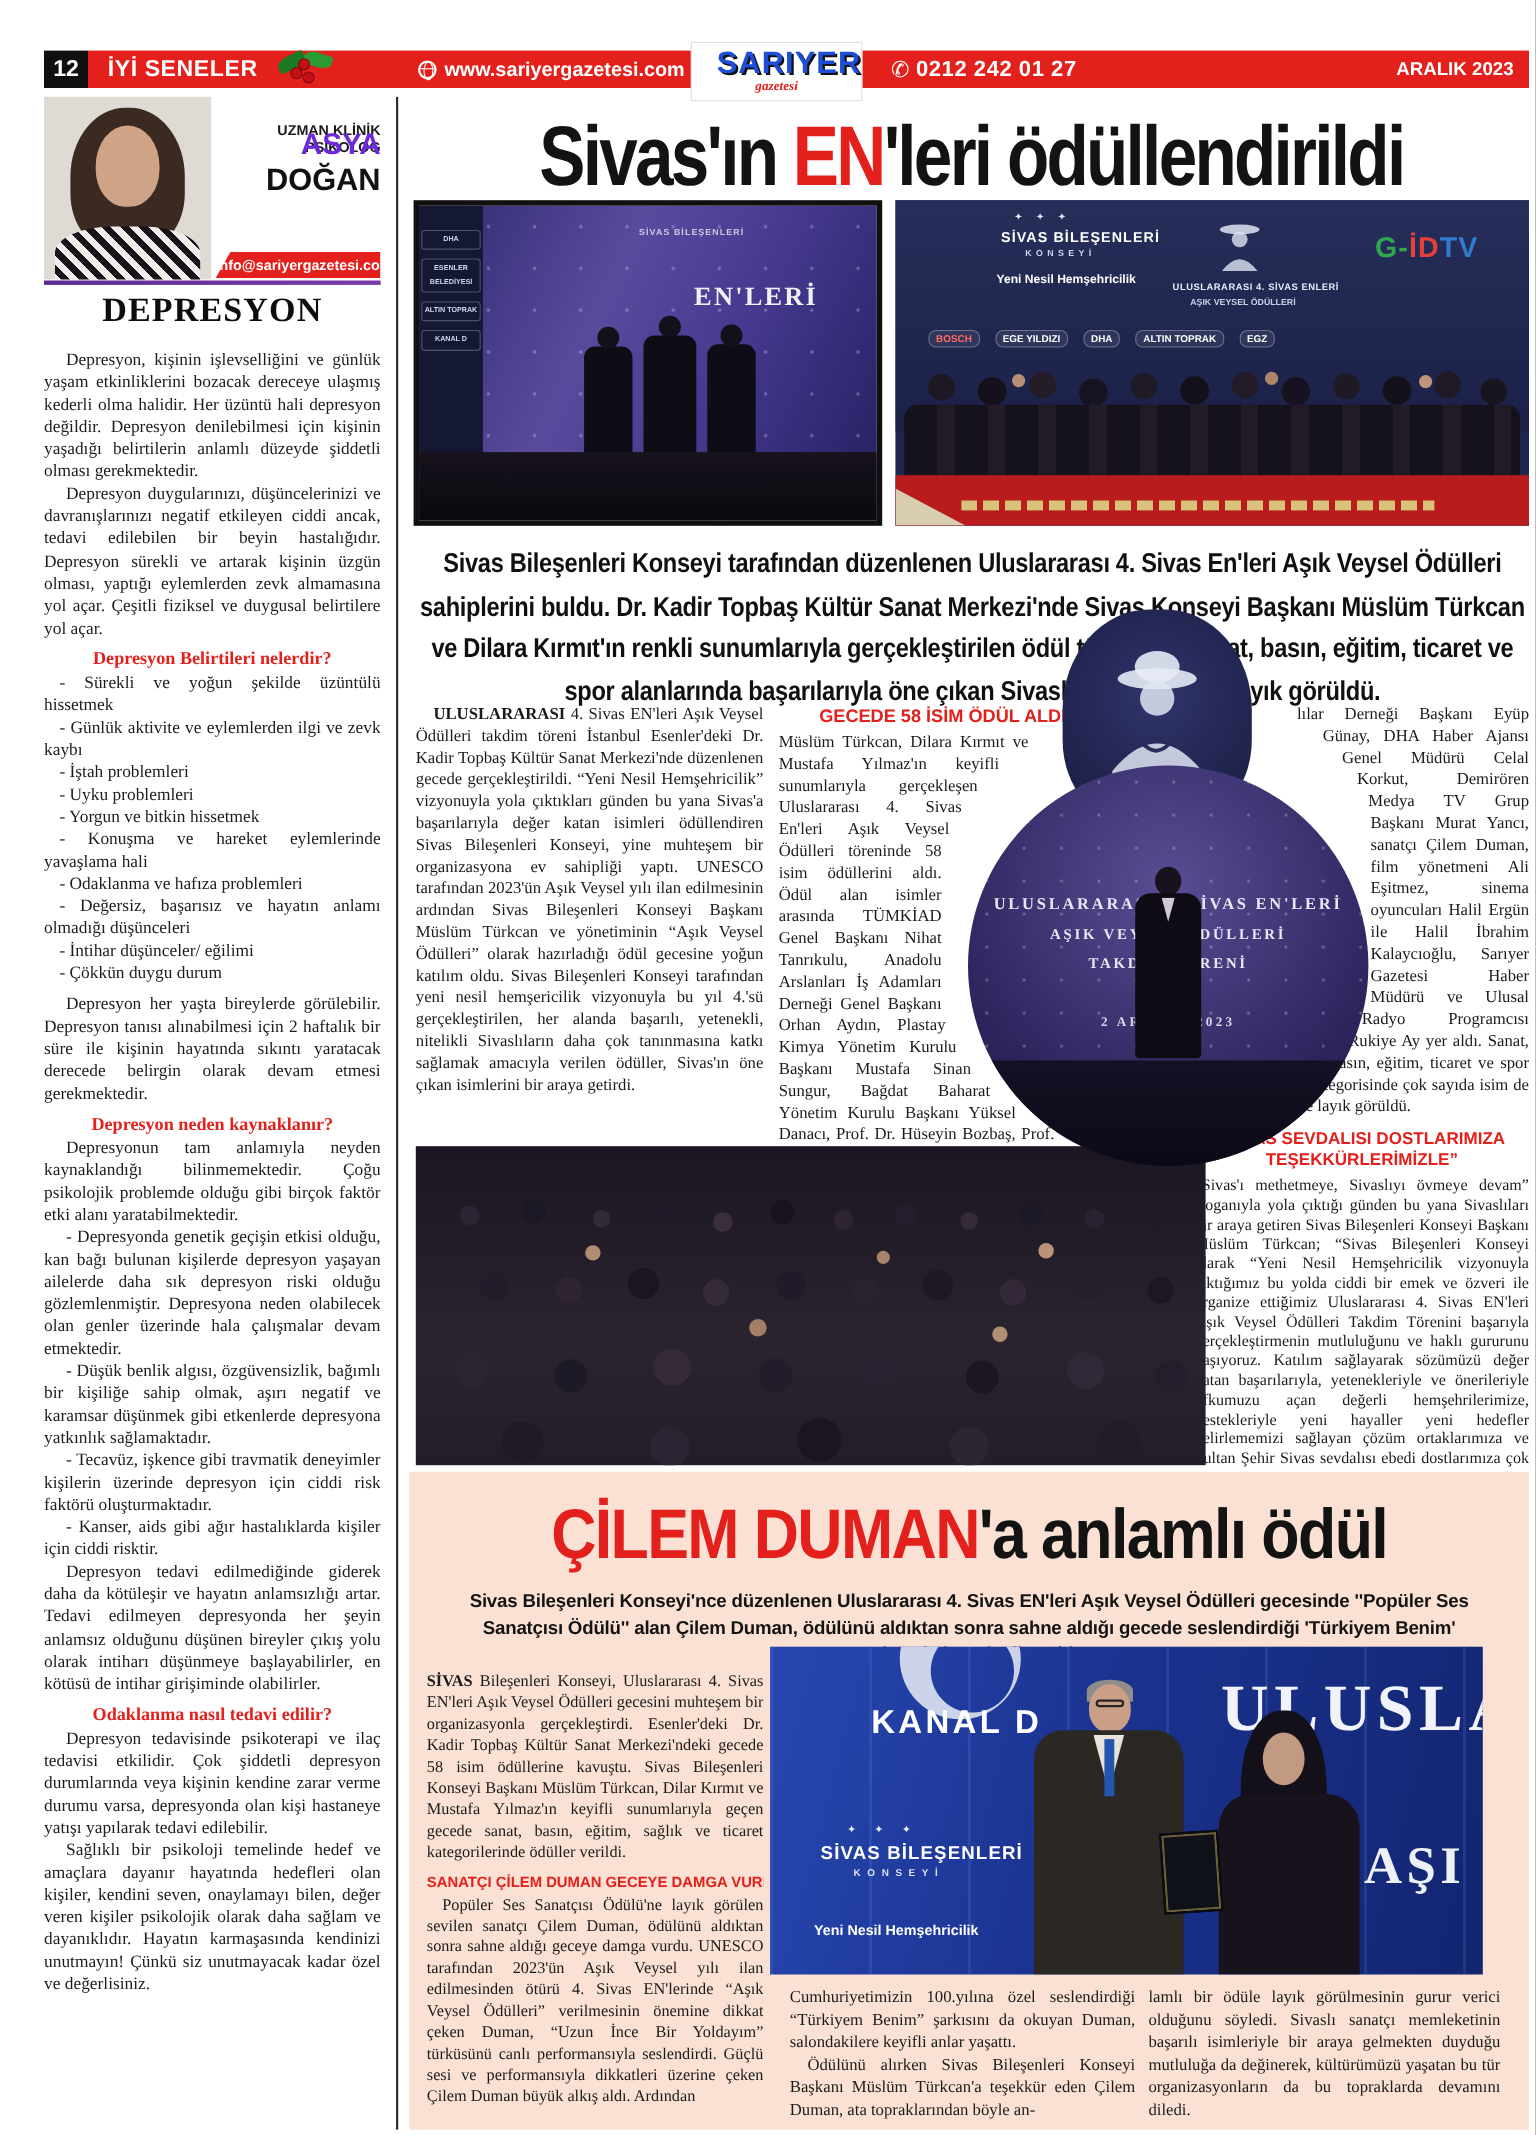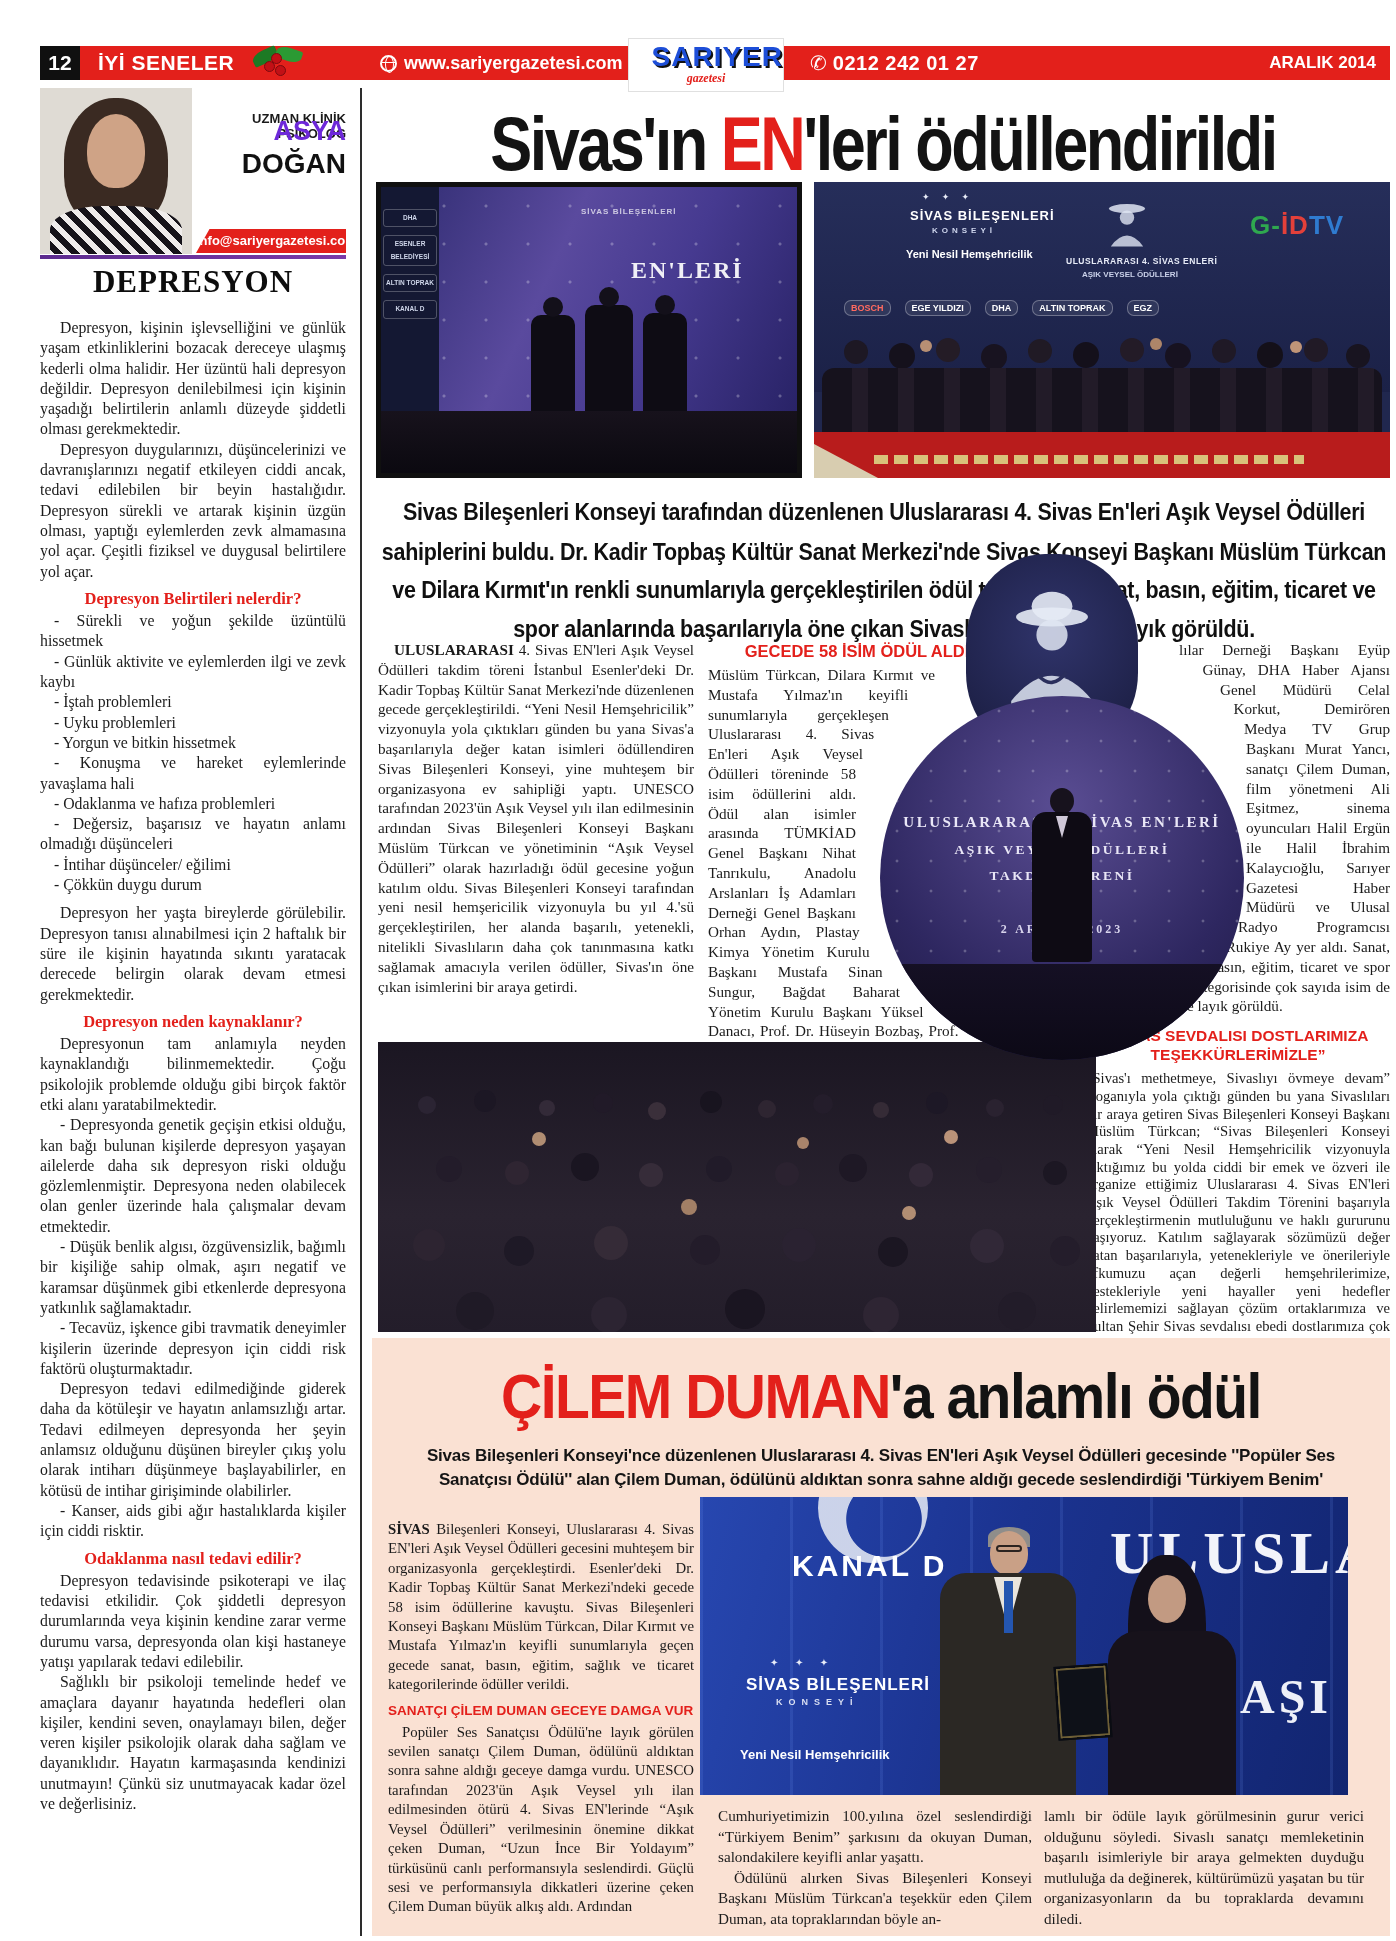--- a/index.html
+++ b/index.html
@@ -214,21 +214,21 @@
         <span class="berry b3"></span>
     </div>
     <div class="webwrap">
       <span class="globe"></span>
       <span class="website">www.sariyergazetesi.com</span>
     </div>
     <div class="phonewrap">
       <span class="phone-icon">✆</span>
       <span class="phone">0212 242 01 27</span>
     </div>
-    <div class="issue-date">ARALIK 2014</div>
+    <div class="issue-date">ARALIK 2023</div>
   </div>
   <div class="logo-box">
     <div class="logo-main">SARIYER</div>
     <div class="logo-sub">gazetesi</div>
   </div>
 
   <div class="col-photo">
     <div class="hair"></div>
       <div class="face"></div>
       <div class="body"></div>
@@ -253,22 +253,22 @@
     <div class="sym">- Odaklanma ve hafıza problemleri</div>
     <div class="sym">- Değersiz, başarısız ve hayatın anlamı olmadığı düşünceleri</div>
     <div class="sym">- İntihar düşünceler/ eğilimi</div>
     <div class="sym">- Çökkün duygu durum</div>
     <p class="para" style="margin-top:8px">Depresyon her yaşta bireylerde görülebilir. Depresyon tanısı alınabilmesi için 2 haftalık bir süre ile kişinin hayatında sıkıntı yaratacak derecede belirgin olarak devam etmesi gerekmektedir.</p>
     <p class="redhead">Depresyon neden kaynaklanır?</p>
     <p class="para">Depresyonun tam anlamıyla neyden kaynaklandığı bilinmemektedir. Çoğu psikolojik problemde olduğu gibi birçok faktör etki alanı yaratabilmektedir.</p>
     <p class="para">- Depresyonda genetik geçişin etkisi olduğu, kan bağı bulunan kişilerde depresyon yaşayan ailelerde daha sık depresyon riski olduğu gözlemlenmiştir. Depresyona neden olabilecek olan genler üzerinde hala çalışmalar devam etmektedir.</p>
     <p class="para">- Düşük benlik algısı, özgüvensizlik, bağımlı bir kişiliğe sahip olmak, aşırı negatif ve karamsar düşünmek gibi etkenlerde depresyona yatkınlık sağlamaktadır.</p>
     <p class="para">- Tecavüz, işkence gibi travmatik deneyimler kişilerin üzerinde depresyon için ciddi risk faktörü oluşturmaktadır.</p>
+    <p class="para">- Kanser, aids gibi ağır hastalıklarda kişiler için ciddi risktir.</p>
     <p class="para">Depresyon tedavi edilmediğinde giderek daha da kötüleşir ve hayatın anlamsızlığı artar. Tedavi edilmeyen depresyonda her şeyin anlamsız olduğunu düşünen bireyler çıkış yolu olarak intiharı düşünmeye başlayabilirler, en kötüsü de intihar girişiminde olabilirler.</p>
-    <p class="para">- Kanser, aids gibi ağır hastalıklarda kişiler için ciddi risktir.</p>
     <p class="redhead">Odaklanma nasıl tedavi edilir?</p>
     <p class="para">Depresyon tedavisinde psikoterapi ve ilaç tedavisi etkilidir. Çok şiddetli depresyon durumlarında veya kişinin kendine zarar verme durumu varsa, depresyonda olan kişi hastaneye yatışı yapılarak tedavi edilebilir.</p>
     <p class="para">Sağlıklı bir psikoloji temelinde hedef ve amaçlara dayanır hayatında hedefleri olan kişiler, kendini seven, onaylamayı bilen, değer veren kişiler psikolojik olarak daha sağlam ve dayanıklıdır. Hayatın karmaşasında kendinizi unutmayın! Çünkü siz unutmayacak kadar özel ve değerlisiniz.</p>
   </div>
 
   <div class="vrule"></div>
 
   <div class="headline"><span>Sivas'ın </span><span class="accent">EN</span><span>'leri ödüllendirildi</span></div>
 
   <div class="photo ph-stage">

